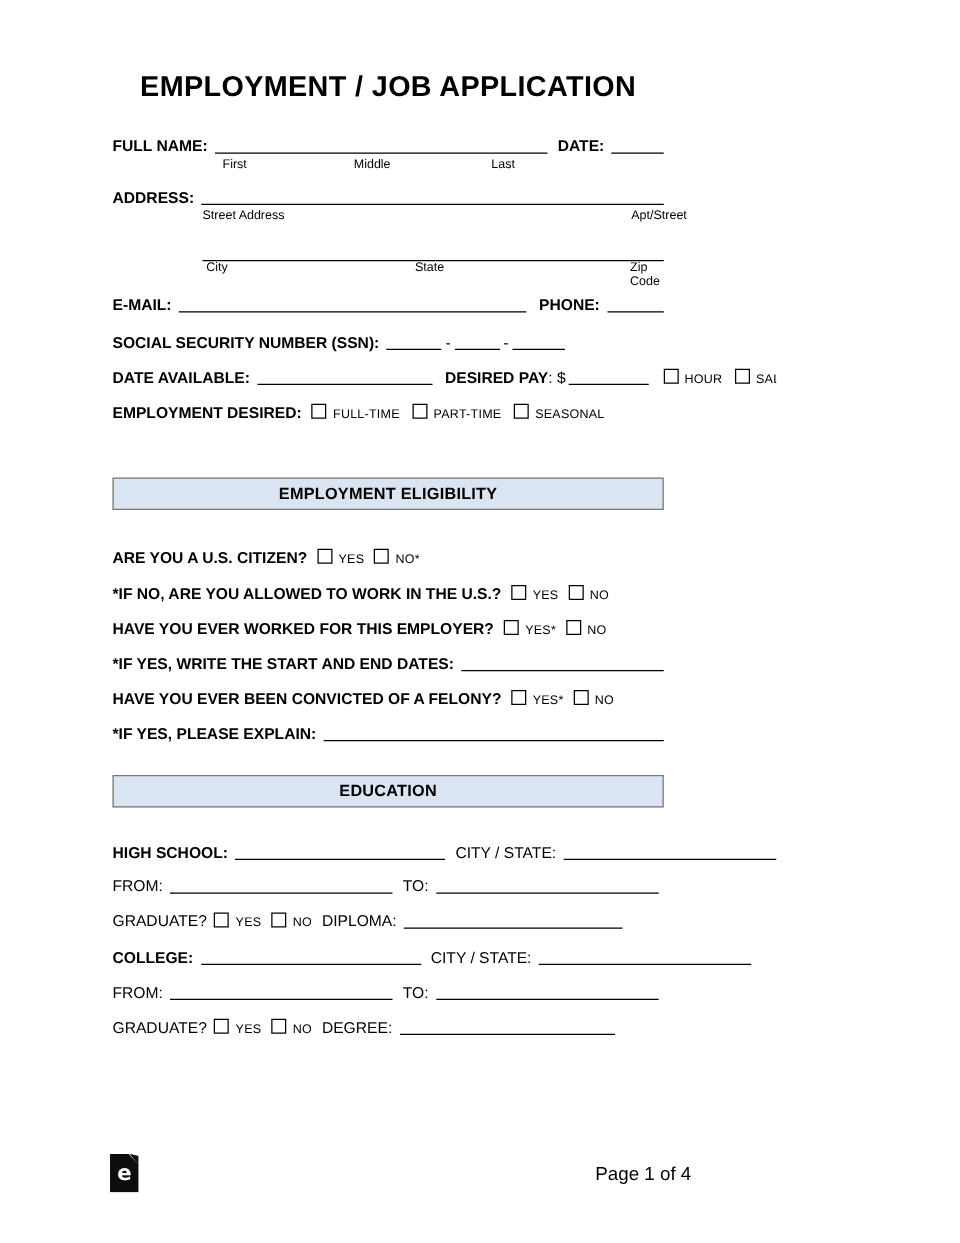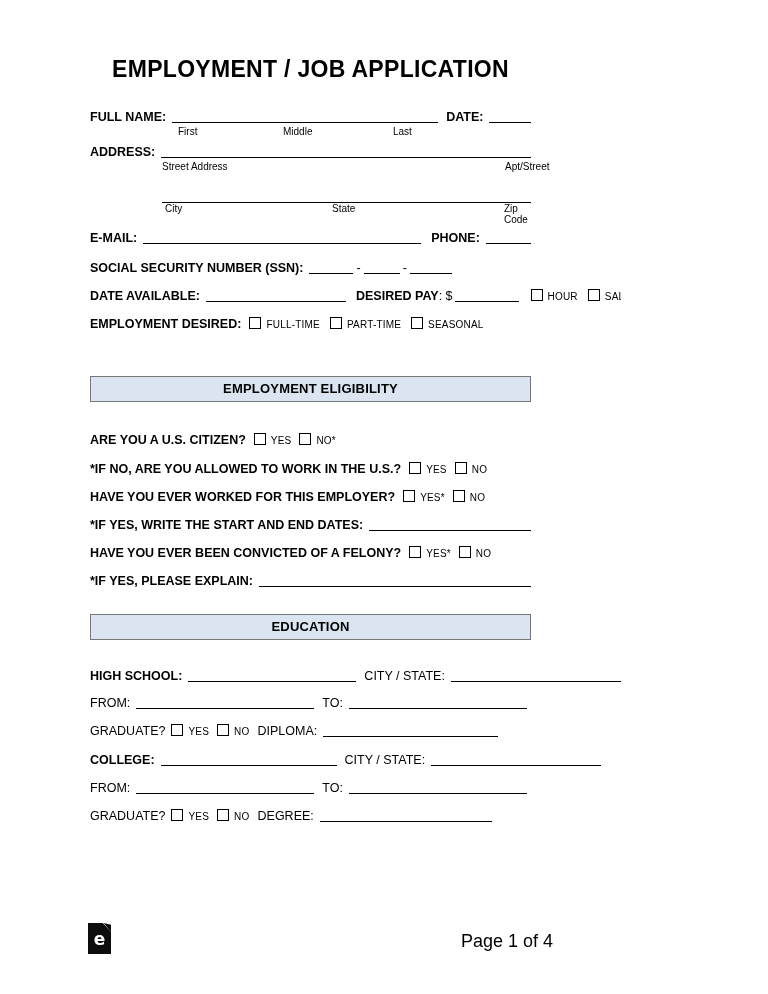--- a/index.html
+++ b/index.html
@@ -43,21 +43,21 @@
   }
   .logo-fold{
     position:absolute;top:0;right:0;width:8px;height:9px;background:#0d0d0d;
     clip-path:polygon(8% 0,100% 100%,100% 20%);
   }
   .logo-letter{
     position:absolute;left:0;right:0;top:6px;text-align:center;
     color:#fff;font-weight:bold;font-size:17px;line-height:20px;
     font-family:"DejaVu Sans",sans-serif;
   }
-  .page-num{position:absolute;right:68px;top:931px;font-size:18px;}
+  .page-num{position:absolute;right:68px;top:931px;font-size:15px;}
 </style>
 </head>
 <body>
 
 <div class="page">
   <div class="content">
 
     <div class="title" style="margin-top:56px">EMPLOYMENT / JOB APPLICATION</div>
 
 
@@ -66,21 +66,21 @@
       <span class="ln ml6" style="width:266px"></span>
       <span class="b ml8">DATE:</span>
       <span class="ln ml6 grow"></span>
     </div>
     <div class="subrow" style="margin-top:2px">
       <span style="left:88px">First</span>
       <span style="left:193px">Middle</span>
       <span style="left:303px">Last</span>
     </div>
 
-    <div class="row" style="margin-top:6px">
+    <div class="row" style="margin-top:12px">
       <span class="b">ADDRESS:</span>
       <span class="ln ml6 grow"></span>
     </div>
     <div class="subrow" style="margin-top:2px">
       <span style="left:72px">Street Address</span>
       <span style="left:415px">Apt/Street</span>
     </div>
 
     <div class="row lineonly" style="margin-top:12px">
       <span class="spacer" style="width:72px"></span>

